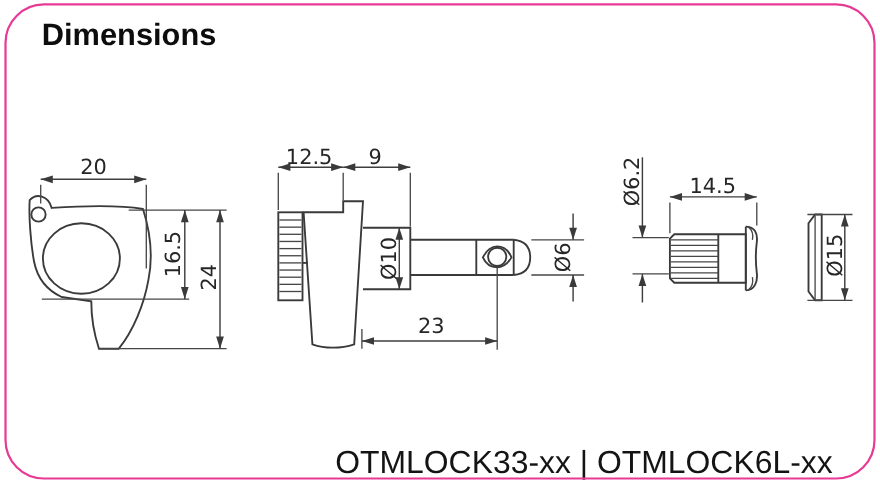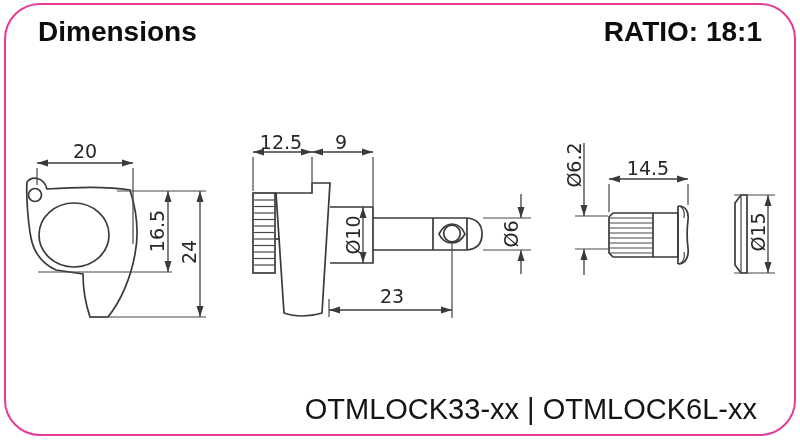--- a/index.html
+++ b/index.html
@@ -2,21 +2,21 @@
 <html><head>
 <meta charset="utf-8">
 <style>
   html,body{margin:0;padding:0;background:#ffffff;}
   .stage{position:relative;width:800px;height:440px;background:#ffffff;overflow:hidden;
          font-family:"Liberation Sans",sans-serif;}
   .card-border{position:absolute;left:4px;top:3px;right:4px;bottom:4px;
                border:2.5px solid #e73a94;border-radius:36px;pointer-events:none;}
   .title{position:absolute;left:38px;top:16px;font-size:28px;font-weight:bold;color:#0d0d0d;text-align:center;}
   .ratio{position:absolute;right:38px;top:16px;font-size:28px;font-weight:bold;color:#0d0d0d;}
-  .footer{position:absolute;right:43px;bottom:14px;font-size:29px;font-weight:normal;color:#141414;
+  .footer{position:absolute;right:43px;bottom:2px;font-size:29px;font-weight:normal;color:#141414;
           letter-spacing:0px;}
   svg{position:absolute;left:0;top:0;}
   .part{stroke:#3a3a3a;stroke-width:1.7;fill:none;}
   .thin{stroke:#464646;stroke-width:1.2;fill:none;}
   .dim{stroke:#3e3e3e;stroke-width:1.3;fill:none;}
   .dtxt{font-family:"DejaVu Sans",sans-serif;font-size:19px;fill:#262626;}
 </style>
 </head>
 <body>
 
@@ -144,17 +144,16 @@
 
       <line class="thin" x1="734" y1="195" x2="775" y2="195"></line>
       <line class="thin" x1="734" y1="273" x2="775" y2="273"></line>
       <line class="dim" x1="768" y1="195" x2="768" y2="273" marker-start="url(#arw)" marker-end="url(#arw)"></line>
 
       <text class="dtxt" x="765" y="232" text-anchor="middle" transform="rotate(-90 765 232)">Ø15</text>
     </g>
   </svg>
 
   <div class="title">Dimensions</div>
-  <div class="ratio">RATIO: 18:1</div>
   <div class="footer">OTMLOCK33-xx | OTMLOCK6L-xx</div>
 
   <div class="card-border"></div>
 </div>
 
 </body></html>

